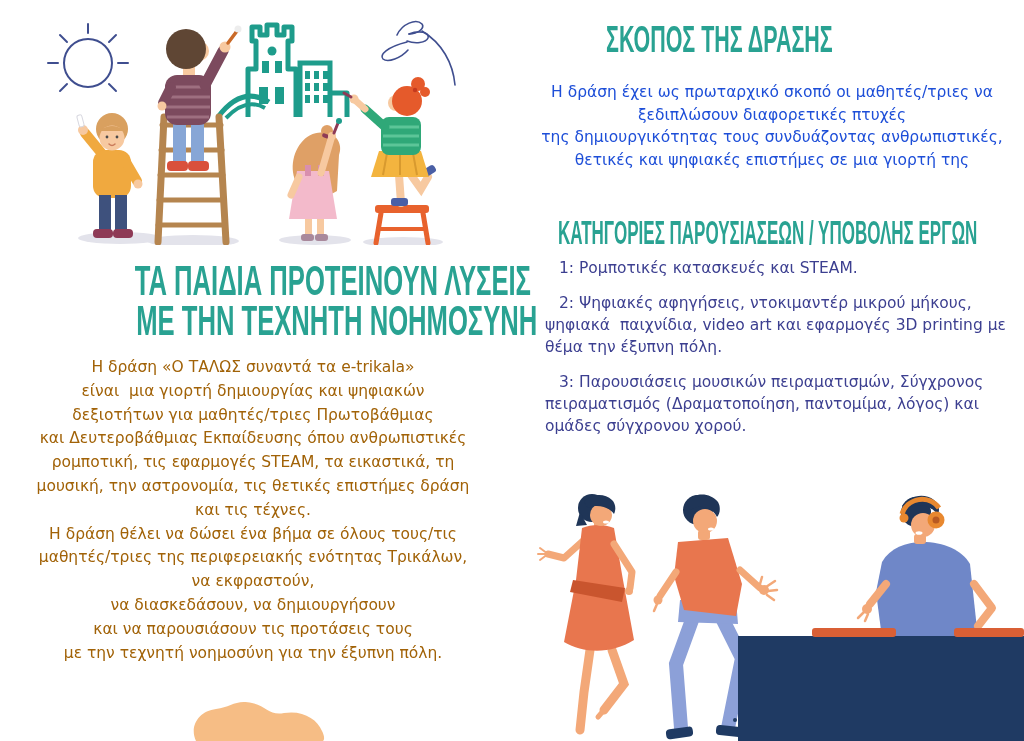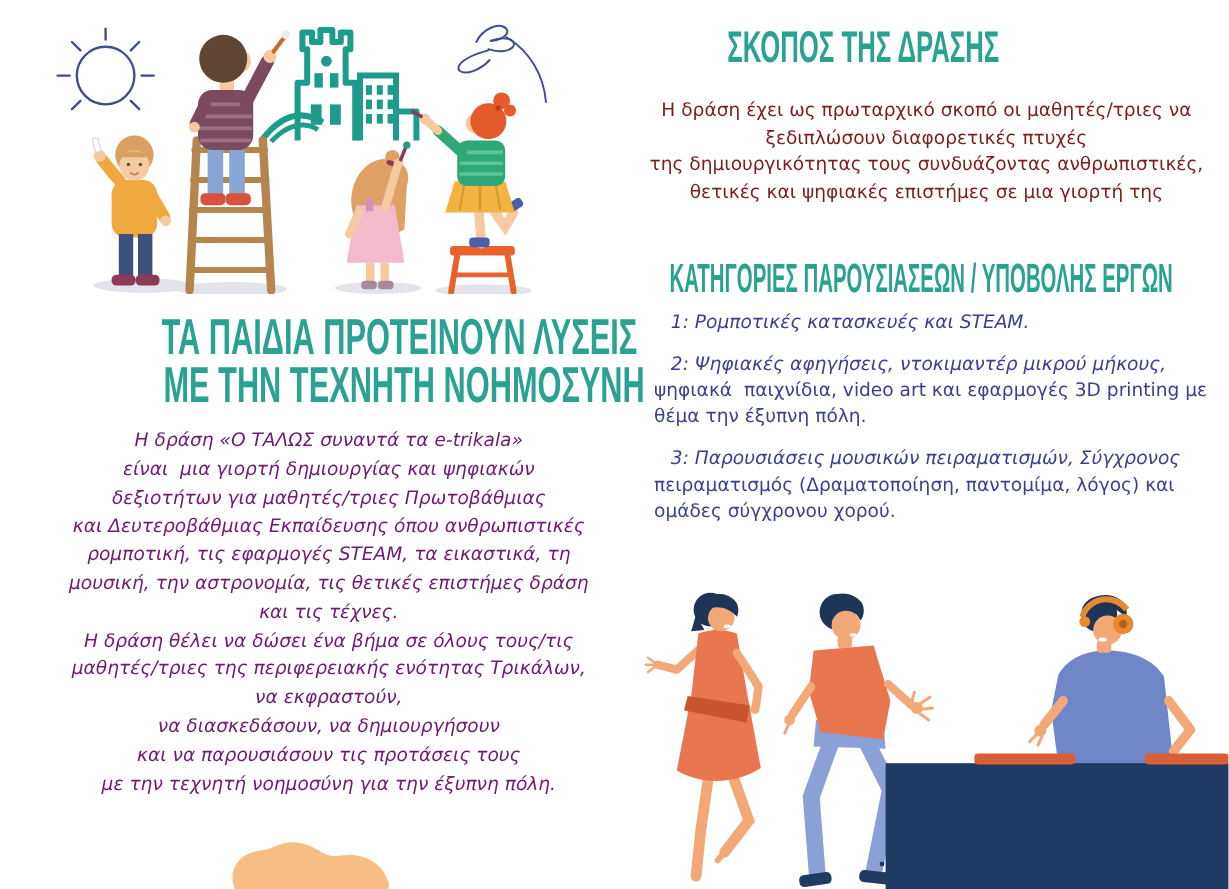--- a/index.html
+++ b/index.html
@@ -8,29 +8,29 @@
     overflow:hidden;font-family:"DejaVu Sans",sans-serif;
   }
   .abs{position:absolute;}
   .line{white-space:pre;}
   .heading{
     font-family:"Liberation Sans",sans-serif;font-weight:700;color:#29A292;
     white-space:pre;display:inline-block;
   }
   .left-title{left:8px;top:261px;width:524px;font-size:42px;line-height:40px;}
   .left-title .heading{transform:scaleX(0.61);transform-origin:center;}
-  .left-body{left:39px;top:356px;width:470px;text-align:center;font-size:15.5px;line-height:23.8px;color:#701a75;font-style:italic;}
+  .left-body{left:18px;top:356px;width:470px;text-align:center;font-size:15.5px;line-height:23.8px;color:#a16207;}
   .purpose-title{left:524px;top:20px;width:496px;text-align:left;font-size:37px;line-height:40px;}
   .purpose-title .heading{transform:scaleX(0.58);transform-origin:center;}
-  .purpose-body{left:524px;top:81px;width:496px;text-align:center;font-size:15.5px;line-height:22.6px;color:#7f1d1d;}
+  .purpose-body{left:524px;top:81px;width:496px;text-align:center;font-size:15.5px;line-height:22.6px;color:#1d4ed8;}
   .categories-title{left:558px;top:214px;font-size:34px;line-height:36px;}
   .categories-title .heading{transform:scaleX(0.50);transform-origin:left center;}
   .category-list{left:545px;top:257px;width:475px;font-size:15.5px;line-height:22px;color:#3C3F90;}
   .category-item{margin-bottom:13px;}
-  .category-item .line.first{padding-left:14px;font-style:italic;}
+  .category-item .line.first{padding-left:14px;}
   svg{display:block;}
 </style>
 </head>
 <body>
 
 <div class="sheet">
 
   <svg class="abs" style="left:25px;top:5px;" width="470" height="240" viewBox="0 0 470 240">
 
     <g fill="#E3E3EB">

